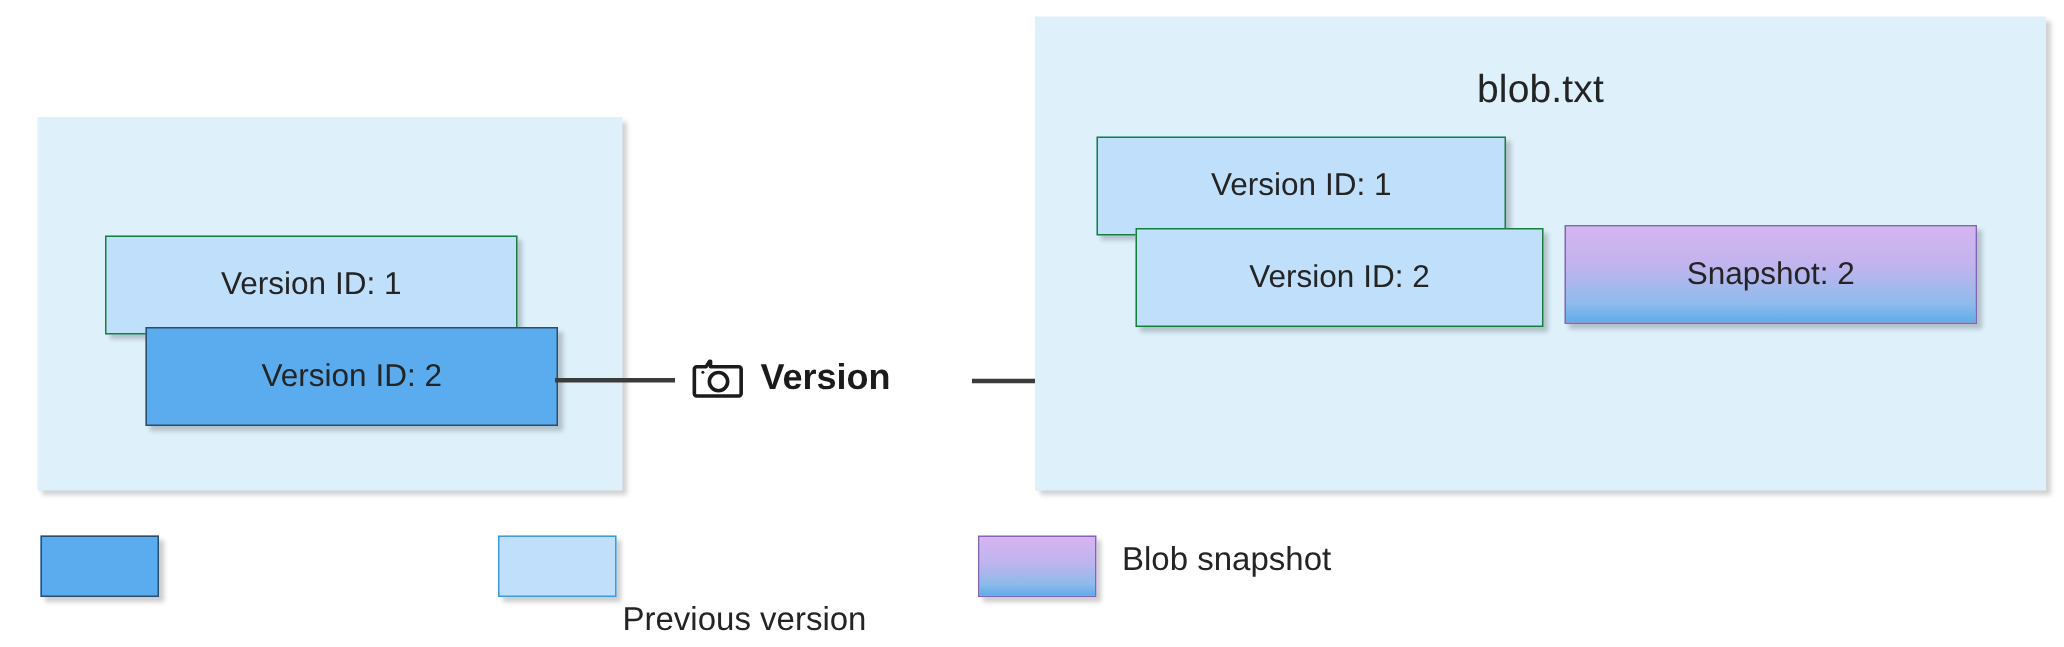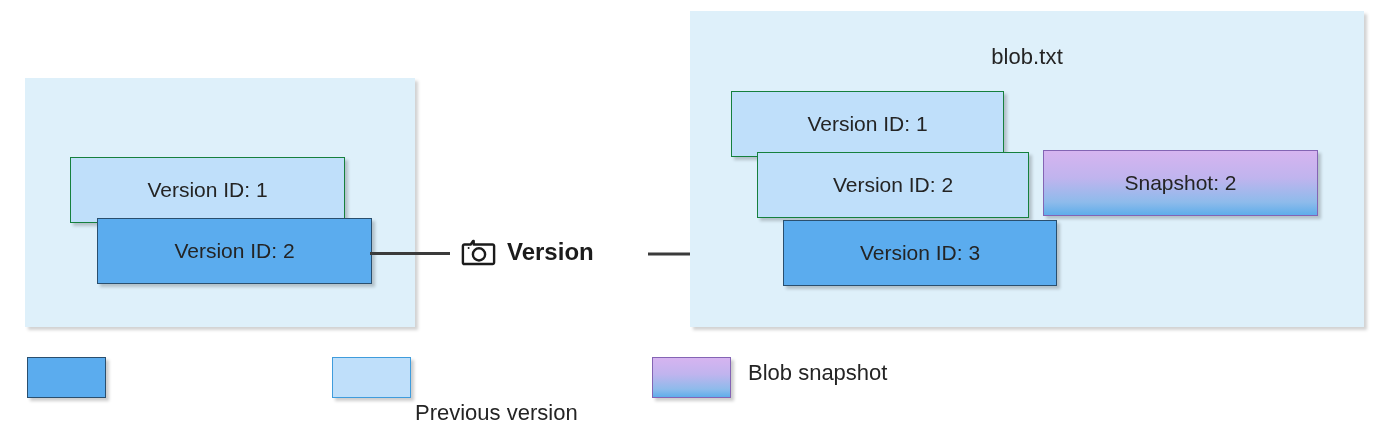--- a/index.html
+++ b/index.html
@@ -25,21 +25,21 @@
   .blob-container {
     position: absolute;
     background: #def0fa;
     box-shadow: 3px 3px 3px rgba(0,0,0,0.18);
   }
   .blob-title {
     position: absolute;
     left: 0;
     right: 0;
     text-align: center;
-    font-size: 22px;
+    font-size: 26px;
     color: #242424;
     letter-spacing: 0.1px;
   }
 
   #left-container  { left: 25px;  top: 78px; width: 390px; height: 249px; }
   #right-container { left: 690px; top: 11px; width: 674px; height: 316px; }
 
   #left-container  .blob-title  { top: 99px; }
   #right-container .blob-title  { top: 33px; }
 
@@ -190,23 +190,20 @@
   </div>
 
   <div class="vbox prev" id="right-v2">
     <span>Version ID: 2</span>
   </div>
 
   <div class="vbox snapshot" id="right-snapshot">
     <span>Snapshot: 2</span>
   </div>
 
-  <div class="vbox current" id="right-v3">
-    <span>Version ID: 3</span>
-  </div>
 
   <div class="legend">
 
     <div class="legend-swatch current" id="lg-sw-0"></div>
 
     <div class="legend-swatch prev" id="lg-sw-1"></div>
     <div class="legend-label" id="lg-tx-1">Previous version</div>
 
     <div class="legend-swatch snapshot" id="lg-sw-2"></div>
     <div class="legend-label" id="lg-tx-2">Blob snapshot</div>

